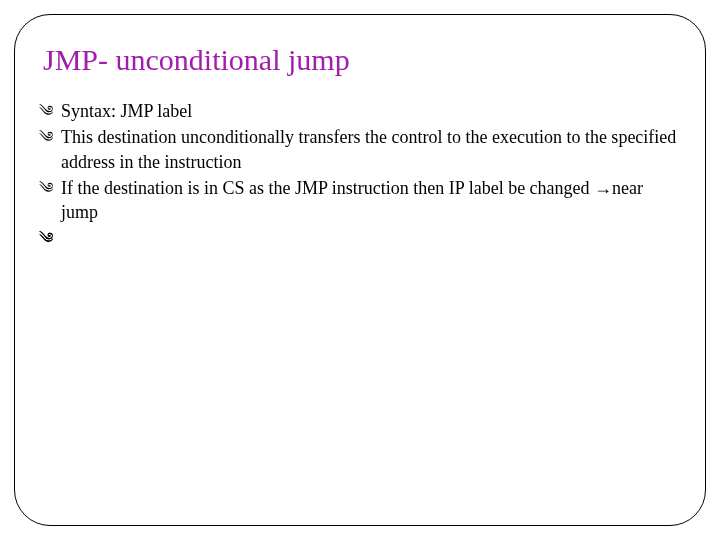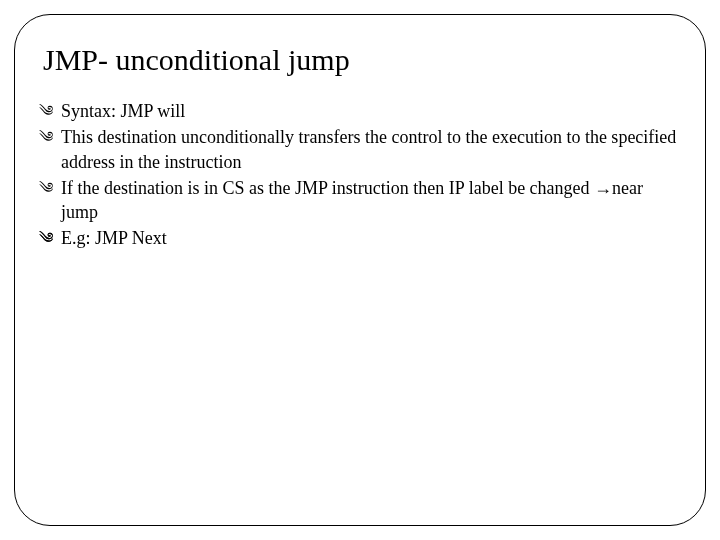--- a/index.html
+++ b/index.html
@@ -16,21 +16,21 @@
     left: 14px;
     right: 14px;
     bottom: 14px;
     border: 1.5px solid #000;
     border-radius: 36px;
     padding: 28px 24px 20px 24px;
   }
   .title {
     font-size: 30px;
     font-weight: normal;
-    color: #000000;
+    color: #a21caf;
     margin-bottom: 22px;
     margin-left: 4px;
   }
   .bullets {
     list-style: none;
     font-size: 18px;
     line-height: 1.35;
     color: #000;
   }
   .bullets li {
@@ -54,32 +54,31 @@
   }
 </style>
 </head>
 <body>
 
 <div class="slide-frame">
   <h1 class="title">JMP- unconditional jump</h1>
   <ul class="bullets">
     <li>
       <span class="bullet-icon">༄</span>
-      <span>Syntax: JMP will</span>
+      <span>Syntax: JMP label</span>
     </li>
     <li>
       <span class="bullet-icon">༄</span>
       <span>This destination unconditionally transfers the control to the execution to the specified address in the instruction</span>
     </li>
     <li>
       <span class="bullet-icon">༄</span>
       <span>If the destination is in CS as the JMP instruction then IP label be changed →near jump</span>
     </li>
     <li>
       <span class="bullet-icon">༄</span>
     </li>
     <li>
       <span class="bullet-icon">༄</span>
-      <span>E.g: JMP Next</span>
     </li>
   </ul>
   <div class="page-num"></div>
 </div>
 
 </body></html>

